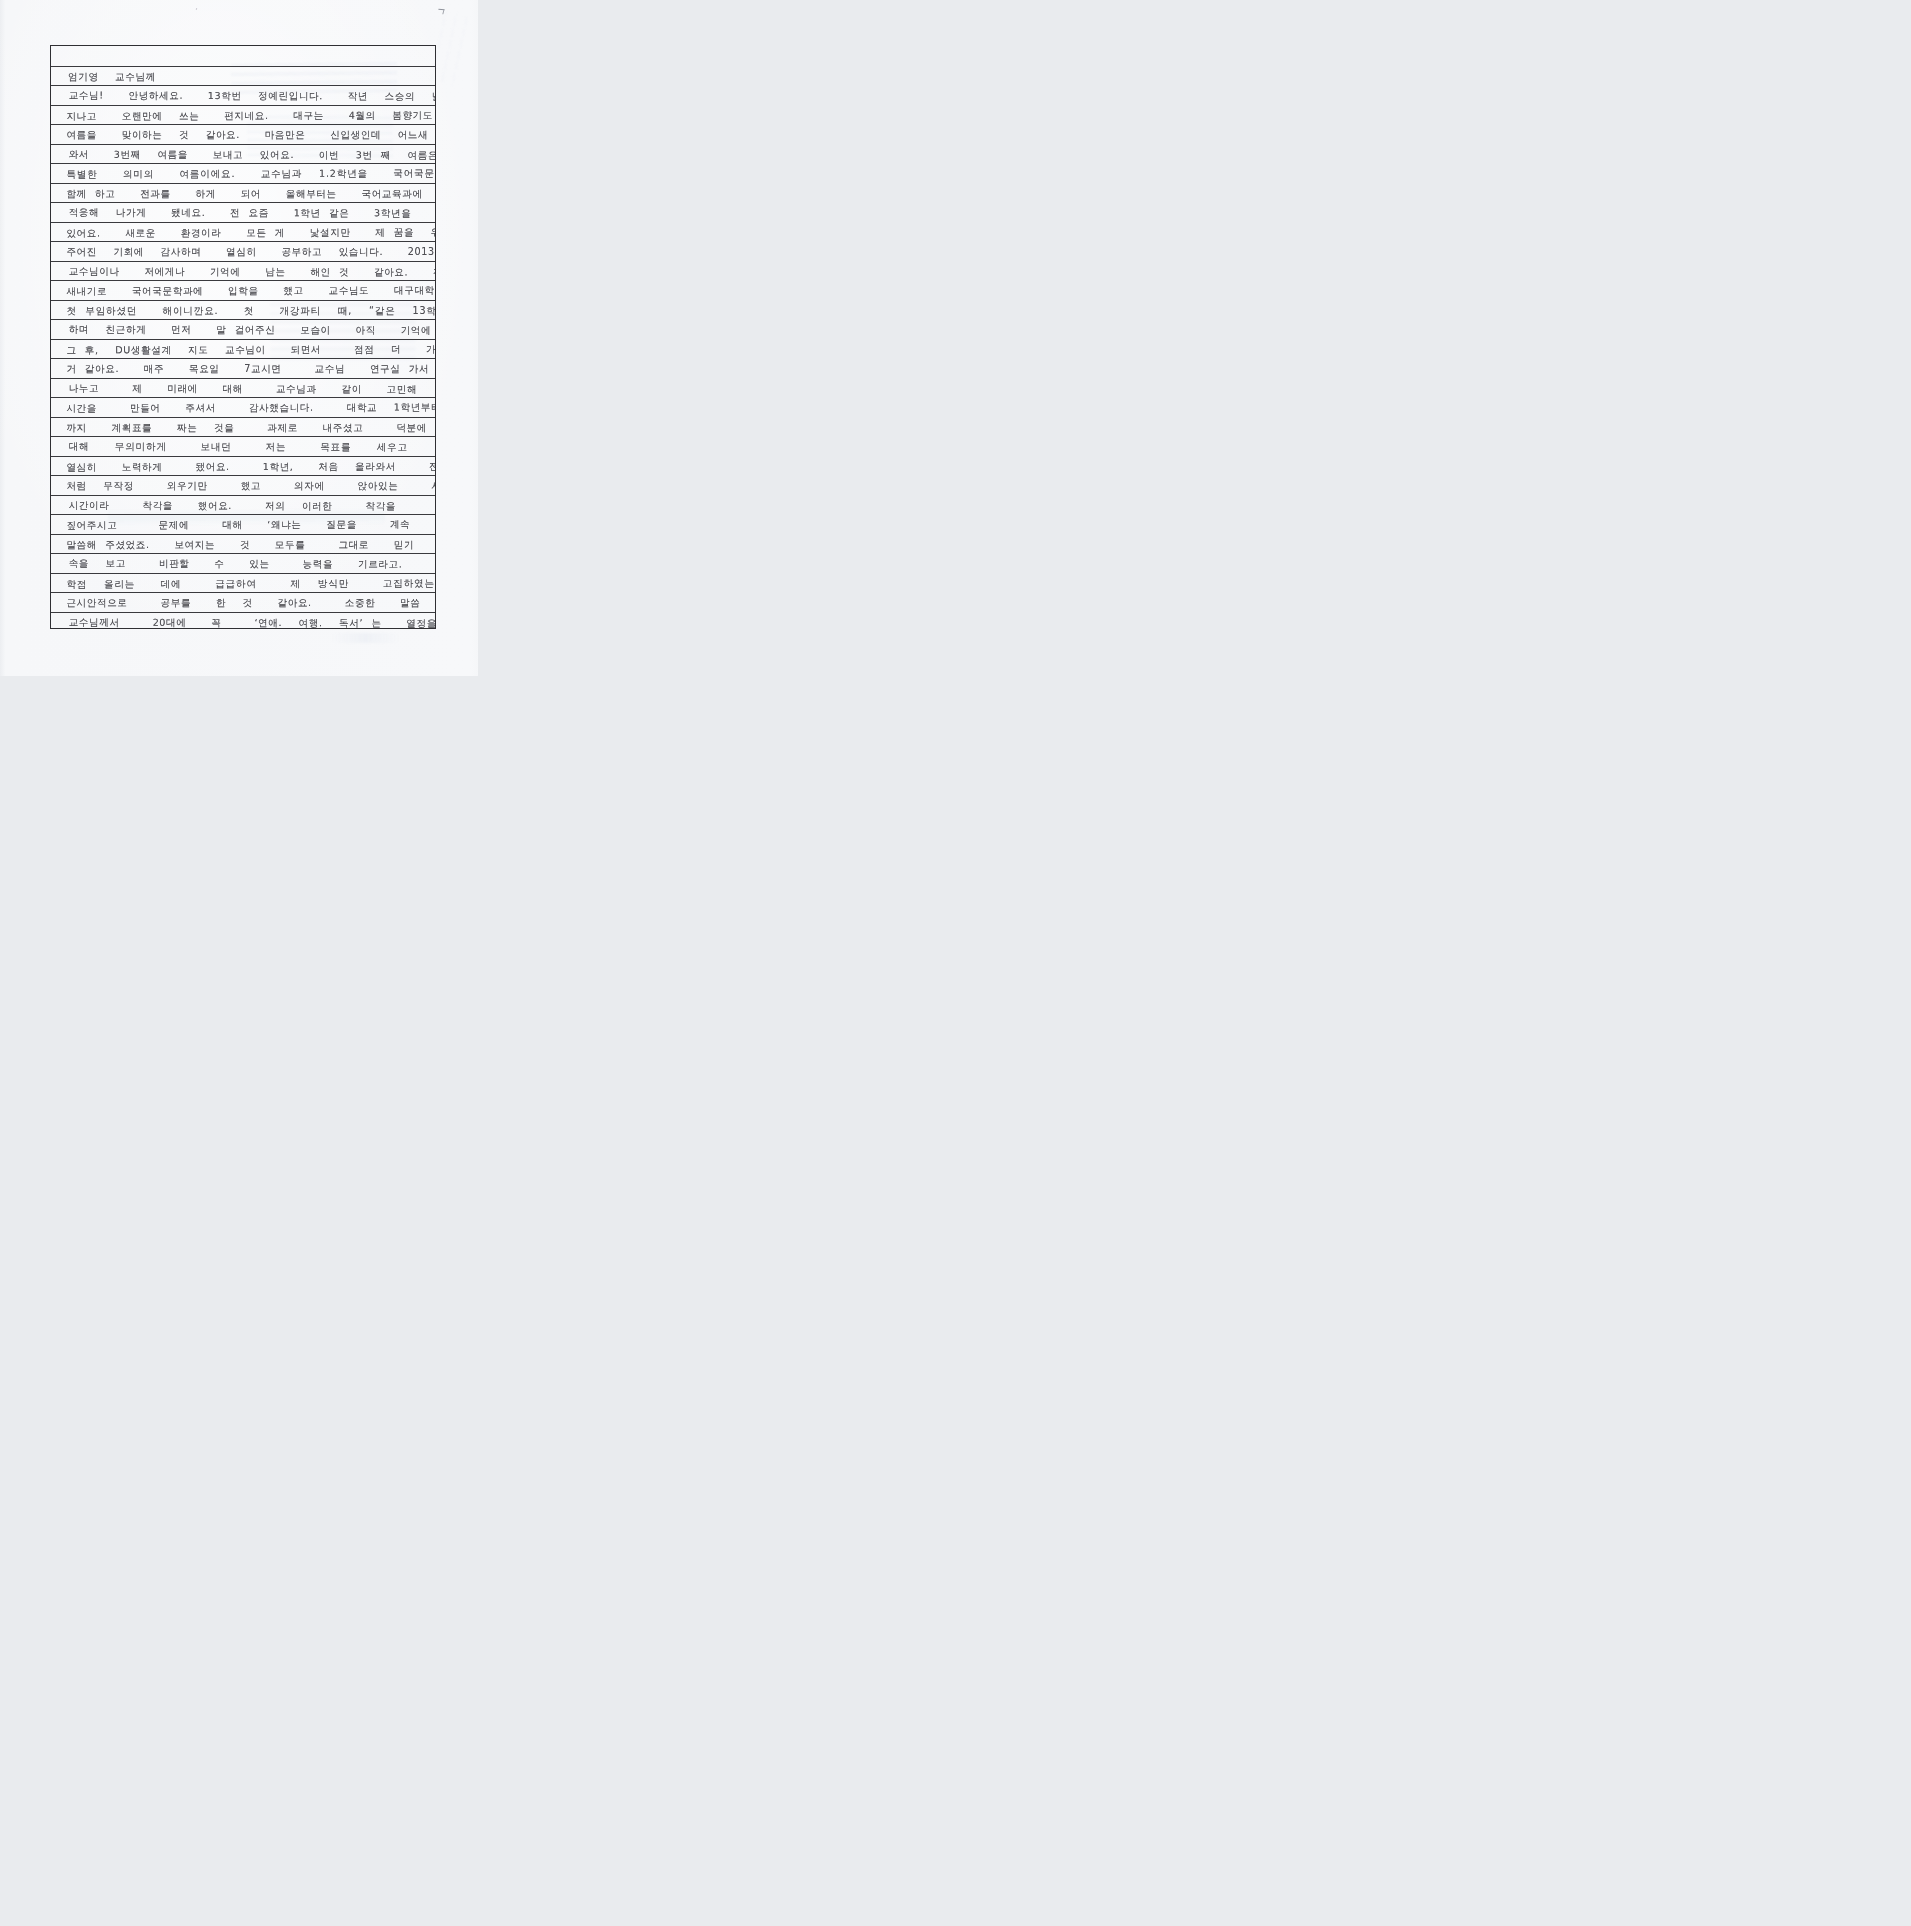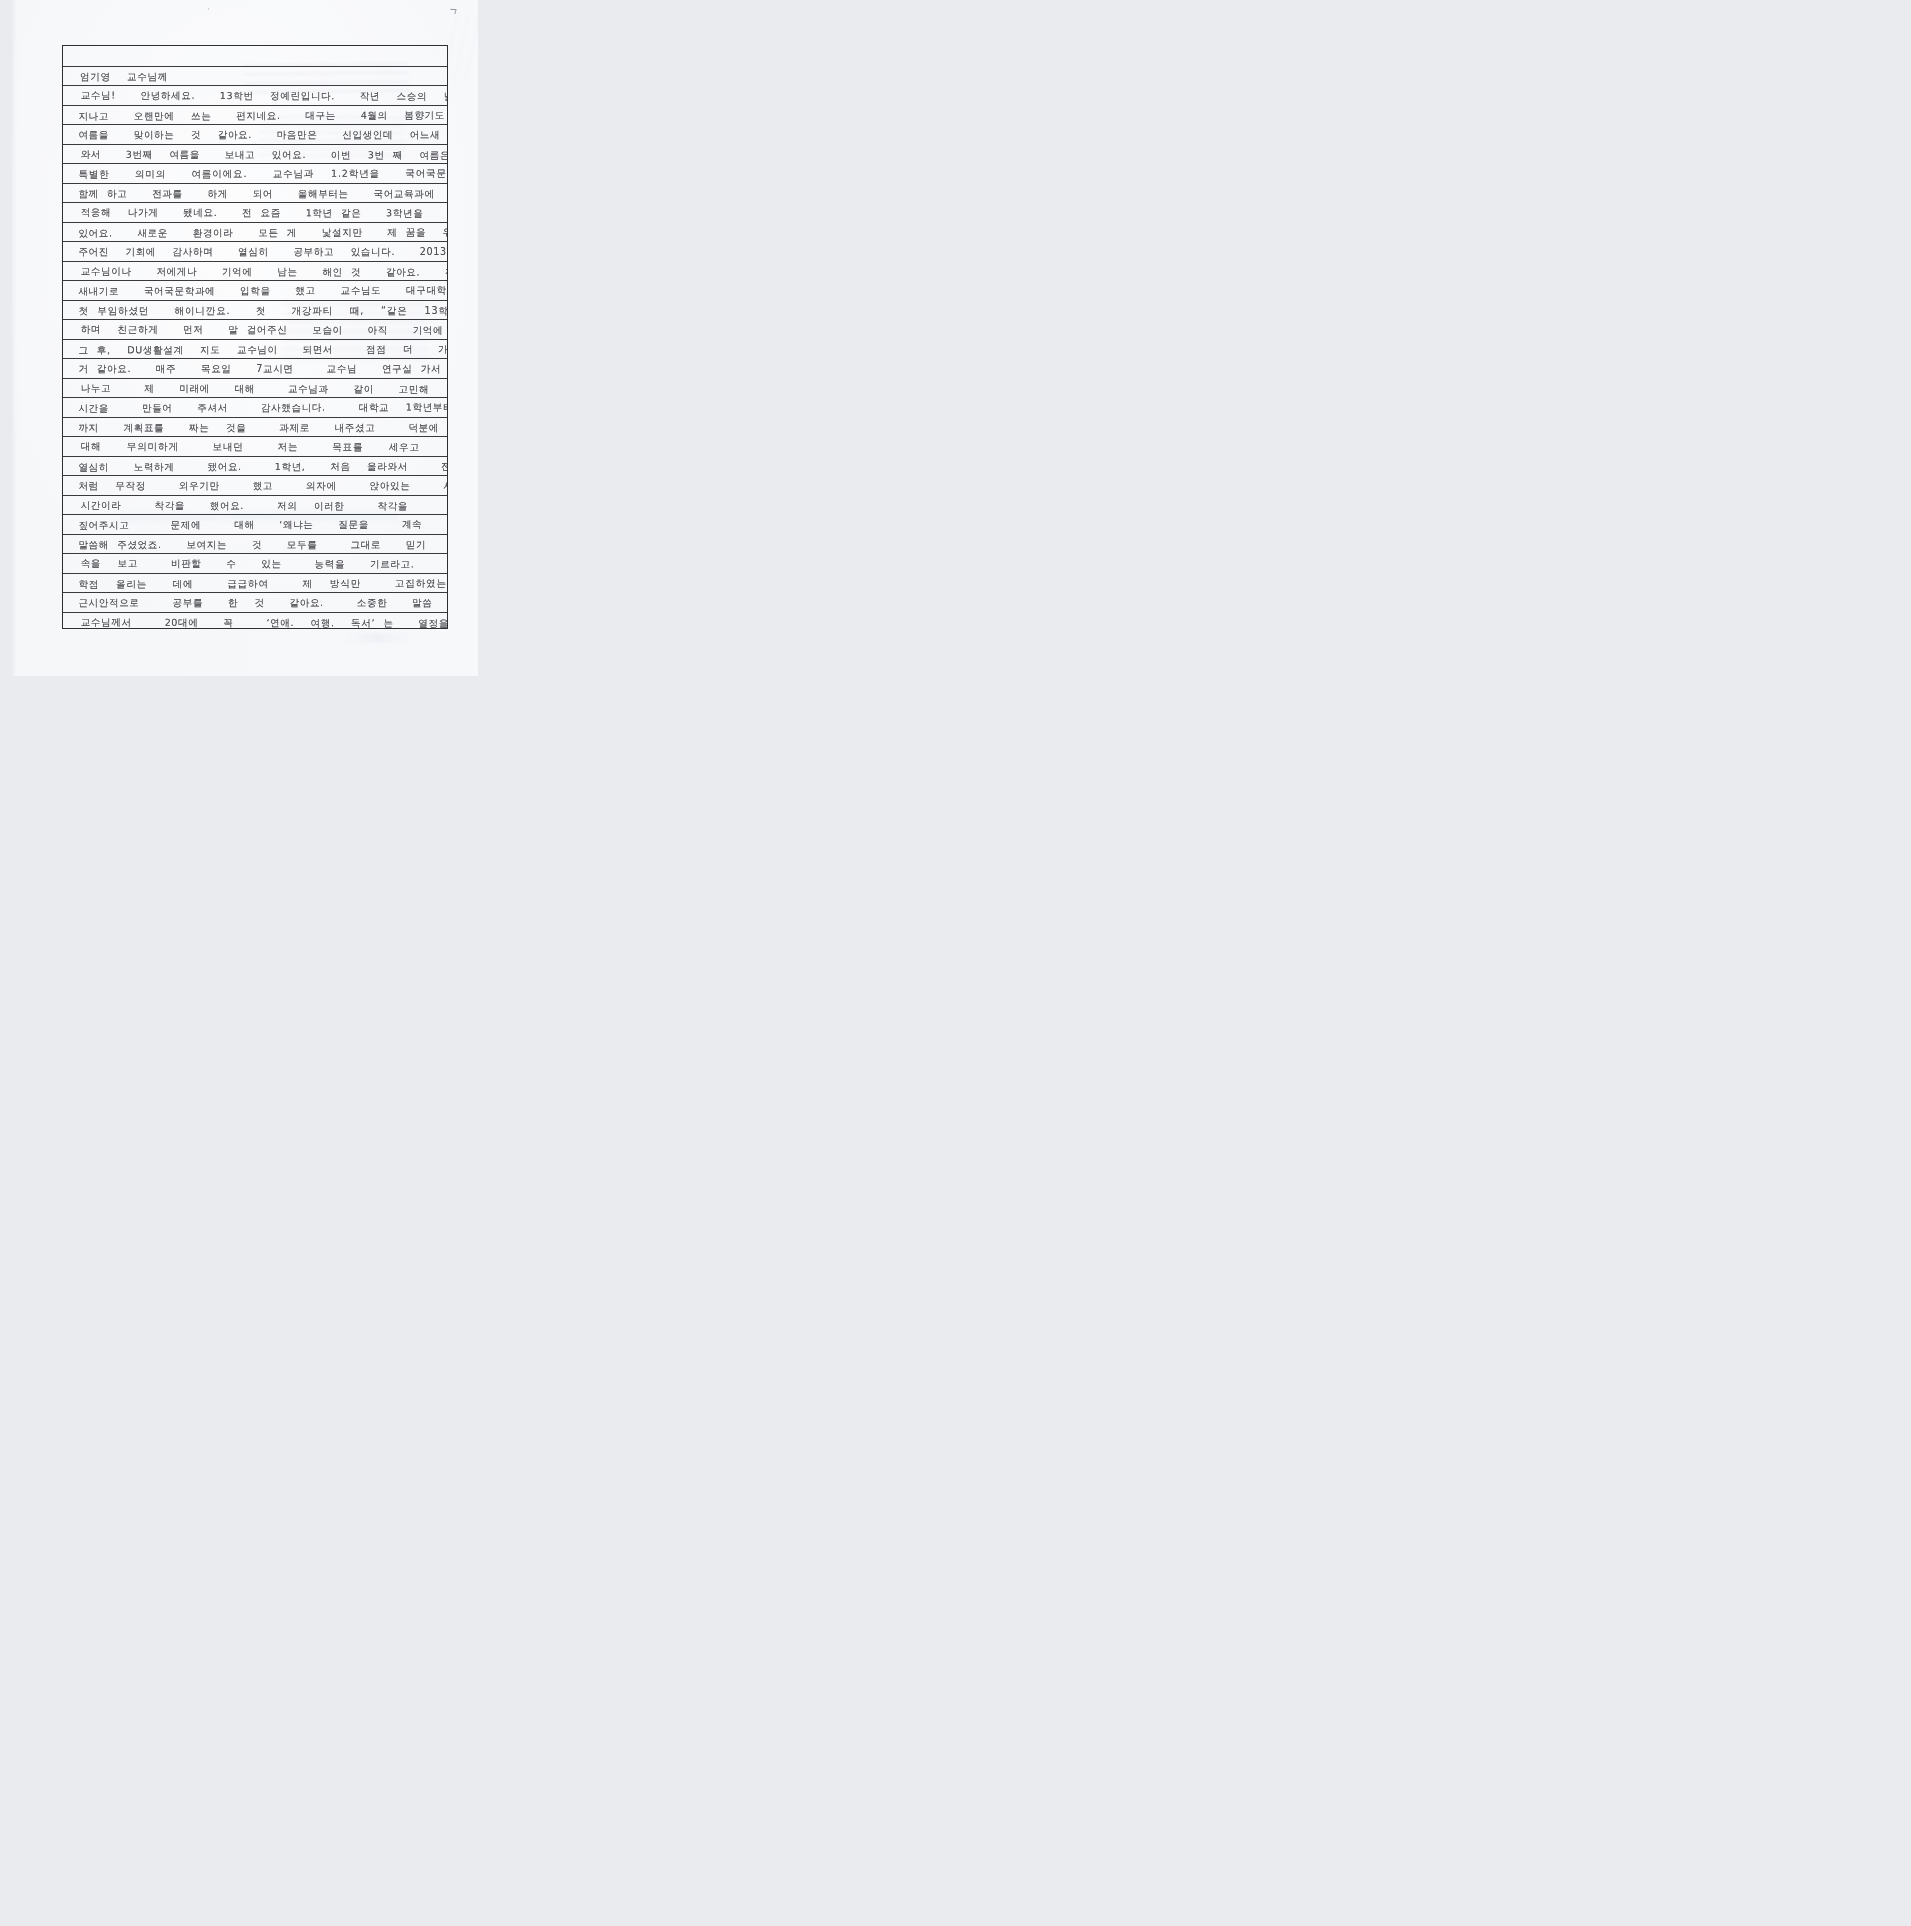--- a/index.html
+++ b/index.html
@@ -5,21 +5,21 @@
   html,body{margin:0;padding:0;}
   body{
     width:478px;height:676px;
     background:#e9ebee;
     font-family:"DejaVu Sans", sans-serif;
     position:relative;
     overflow:hidden;
   }
   
   .scan{
-    position:absolute;left:12px;top:0;width:478px;height:676px;
+    position:absolute;left:0;top:0;width:478px;height:676px;
     background:
       radial-gradient(ellipse at 45% 35%, rgba(255,255,255,.65), rgba(255,255,255,0) 70%),
       linear-gradient(90deg, #eceef1 0px, #f6f7f9 5.4px, #f7f8fa 96%, #f2f4f6 100%),
       #f7f8fa;
     padding-left: 12px;
   }
   
   .sheet{
     position:absolute;left:50px;top:45px;width:386px;height:584px;
     border:1px solid #2f2f33;

